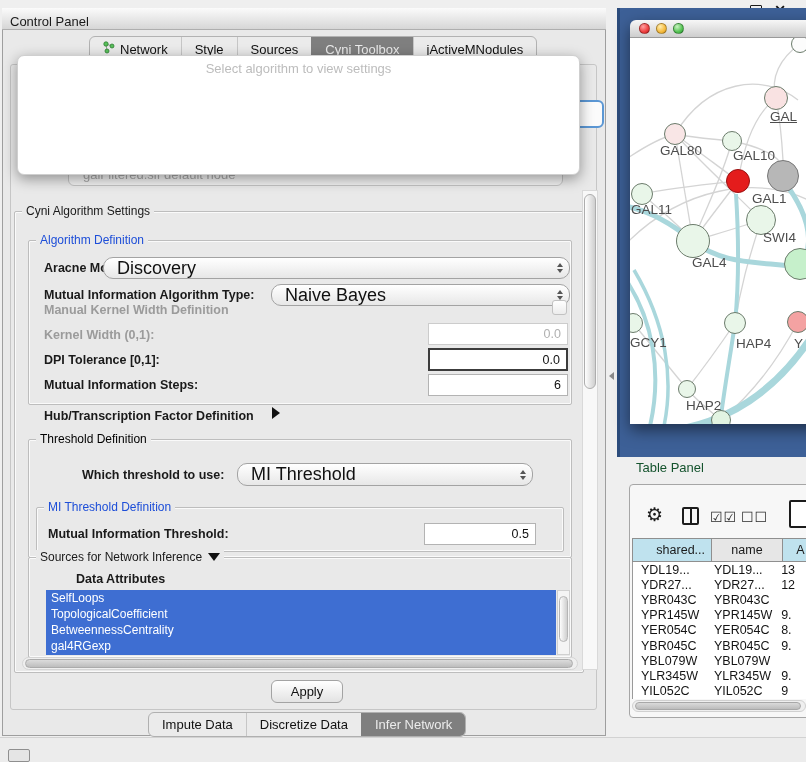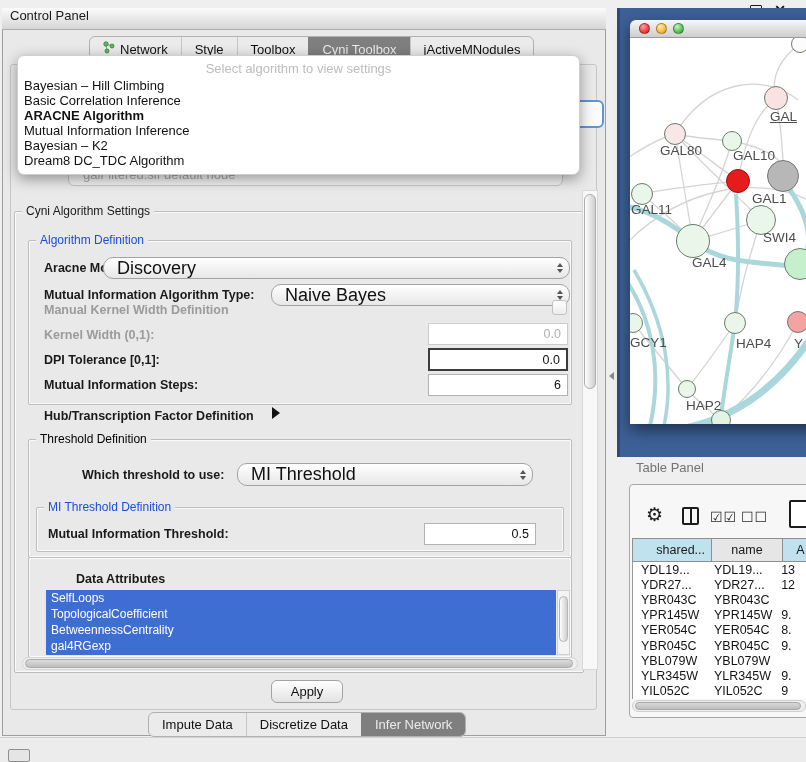--- a/index.html
+++ b/index.html
@@ -1,19 +1,19 @@
 <!DOCTYPE html>
 <html><head>
 <meta charset="utf-8">
 <style>
   html,body{margin:0;padding:0;background:#efefef;font-family:"Liberation Sans",sans-serif;}
   #stage{position:relative;width:806px;height:762px;overflow:hidden;background:#efefef;}
   
   .cp{position:absolute;left:2px;top:8px;width:604px;height:728px;background:#e9e9e9;border:1px solid #9e9e9e;box-sizing:border-box;}
-  .cp-titlebar{position:absolute;left:2px;top:8px;width:604px;height:22px;background:linear-gradient(#fbfbfb,#d6d6d6);border-bottom:1px solid #aeaeae;box-sizing:border-box;display:flex;align-items:flex-start;}
+  .cp-titlebar{position:absolute;left:2px;top:8px;width:604px;height:22px;background:linear-gradient(#fbfbfb,#d6d6d6);border-bottom:1px solid #aeaeae;box-sizing:border-box;display:flex;align-items:flex-end;}
   .cp-title{font-size:13px;color:#1a1a1a;padding-left:8px;}
   .float-icon{position:absolute;right:44px;top:5px;width:10px;height:10px;border:1.5px solid #1a1a1a;border-radius:1px;}
   .close-icon{position:absolute;right:20px;top:2px;font-size:14px;font-weight:bold;color:#111;}
   
   .tabbar{position:absolute;left:89px;top:36px;height:24px;display:flex;border:1px solid #b2b2b2;border-radius:6px;background:#ebebeb;overflow:hidden;z-index:2;}
   .tab{display:flex;align-items:center;gap:5px;padding:0 13px;font-size:13px;color:#111;border-left:1px solid #c6c6c6;white-space:nowrap;}
   .tab:first-child{border-left:none;}
   .tab.sel{background:#7f7f7f;color:#ececec;border-left-color:#7f7f7f;}
   .outerbox{position:absolute;left:10px;top:64px;width:587px;height:646px;border:1px solid #c6c6c6;border-radius:3px;box-sizing:border-box;}
   
@@ -59,21 +59,21 @@
   .nwin{position:absolute;left:630px;top:20px;width:200px;height:404px;border-radius:6px 6px 0 0;box-shadow:0 6px 16px rgba(0,0,0,.5);}
   .nwin-tb{height:18px;background:linear-gradient(#f7f7f7,#cdcdcd);border-bottom:1px solid #9a9a9a;border-radius:6px 6px 0 0;display:flex;align-items:center;gap:6px;padding-left:9px;box-sizing:border-box;}
   .tl{width:11px;height:11px;border-radius:50%;border:0.5px solid rgba(0,0,0,.3);box-sizing:border-box;}
   .tl.red{background:radial-gradient(circle at 35% 30%,#ffa0a0,#ee4040 60%,#c32020);}
   .tl.yel{background:radial-gradient(circle at 35% 30%,#ffeeb0,#f6bb3e 60%,#d89a1e);}
   .tl.grn{background:radial-gradient(circle at 35% 30%,#caf3c2,#55c353 60%,#2f9e38);}
   .ncanvas{position:relative;width:200px;height:386px;background:#fff;overflow:hidden;}
   .net-node{position:absolute;border-radius:50%;border:1.5px solid #6b7b6b;box-sizing:border-box;}
   .net-label{position:absolute;font-size:13.5px;color:#4d4d4d;white-space:nowrap;}
   
-  .tp-title{position:absolute;left:636px;top:460px;font-size:13px;color:#737373;}
+  .tp-title{position:absolute;left:636px;top:460px;font-size:13px;color:#14532d;}
   .tp-box{position:absolute;left:629px;top:484px;width:190px;height:234px;background:#f7f7f7;border:1px solid #a6a6a6;border-radius:4px;box-sizing:border-box;}
   .gear-icon{position:absolute;left:646px;top:503px;font-size:19px;color:#1c1c1c;}
   .col-icon{position:absolute;left:682px;top:507px;width:17px;height:18px;border:2px solid #1c1c1c;border-radius:2px;box-sizing:border-box;}
   .col-icon::after{content:"";position:absolute;left:6px;top:0;width:2px;height:14px;background:#1c1c1c;}
   .chk-icons{position:absolute;left:710px;top:509px;font-size:14px;color:#2a2a2a;letter-spacing:1px;}
   .doc-icon{position:absolute;left:789px;top:500px;width:22px;height:28px;border:2.5px solid #1c1c1c;border-radius:2px;background:#fff;box-sizing:border-box;}
   .th{position:absolute;top:538px;height:24px;font-size:12.5px;color:#1a1a1a;display:flex;align-items:center;border:1px solid #8f8f8f;box-sizing:border-box;}
   .th.blue{background:#bfe2ee;}
   .th.gray{background:#e6e6e6;}
   .trows{position:absolute;left:632px;top:562px;width:174px;height:137px;background:#fff;border-left:1px solid #9a9a9a;box-sizing:border-box;overflow:hidden;}
@@ -106,46 +106,37 @@
             <circle cx="3" cy="3" r="2.2" fill="#58c05a" stroke="#2e7d32" stroke-width="0.8"></circle>
             <circle cx="9" cy="5" r="2" fill="#58c05a" stroke="#2e7d32" stroke-width="0.8"></circle>
             <circle cx="4" cy="10" r="2" fill="#58c05a" stroke="#2e7d32" stroke-width="0.8"></circle>
           </svg></span>
       <span>Network</span>
     </div>
     <div class="tab">
         <span>Style</span>
       </div>
     <div class="tab">
-        <span>Toolbox</span>
+        <span>Sources</span>
       </div>
     <div class="tab sel">
         <span>Cyni Toolbox</span>
       </div>
     <div class="tab">
         <span>jActiveMNodules</span>
       </div>
   </div>
 
   <div class="outerbox"></div>
 
   <div class="focus-frag"></div>
   <div class="bg-combo"><span>galFiltered.sif default node</span></div>
 
   <div class="dd">
     <div class="dd-ph">Select algorithm to view settings</div>
-    <div>
-
-    <div class="dd-item">Bayesian – Hill Climbing</div>
-        <div class="dd-item">Basic Correlation Inference</div>
-        <div class="dd-item bold">ARACNE Algorithm</div>
-        <div class="dd-item">Mutual Information Inference</div>
-        <div class="dd-item">Bayesian – K2</div>
-        <div class="dd-item">Dream8 DC_TDC Algorithm</div>
-      </div>
   </div>
 
   <div class="vbar">
       <div class="vbar-thumb"></div>
     </div>
 
   <div class="grp" style="left:14px;top:211px;width:570px;height:462px;"></div>
   <span class="gtitle dark" style="left:22px;top:204px;">Cyni Algorithm Settings</span>
 
   <div class="grp" style="left:28px;top:240px;width:544px;height:165px;"></div>
@@ -203,20 +194,21 @@
   </div>
 
   <div class="grp" style="left:36px;top:507px;width:528px;height:45px;"></div>
   <span class="gtitle blue" style="left:44px;top:500px;">MI Threshold Definition</span>
   <span class="lbl" style="left:48px;top:527px;">Mutual Information Threshold:</span>
   <div class="fld" style="left:424px;top:523px;width:112px;height:22px;">
       <span>0.5</span>
     </div>
 
   <div class="grp" style="left:28px;top:557px;width:544px;height:101px;"></div>
+  <span class="gtitle dark" style="left:36px;top:550px;"><span>Sources for Network Inference</span><span class="tri-down"></span></span>
   <span class="lbl" style="left:36px;top:572px;padding-left:40px;">Data Attributes</span>
 
   <div class="attr-list">
 
   <div class="attr-item">SelfLoops</div>
       <div class="attr-item">TopologicalCoefficient</div>
       <div class="attr-item">BetweennessCentrality</div>
       <div class="attr-item">gal4RGexp</div>
     </div>
   <div class="list-sb">

